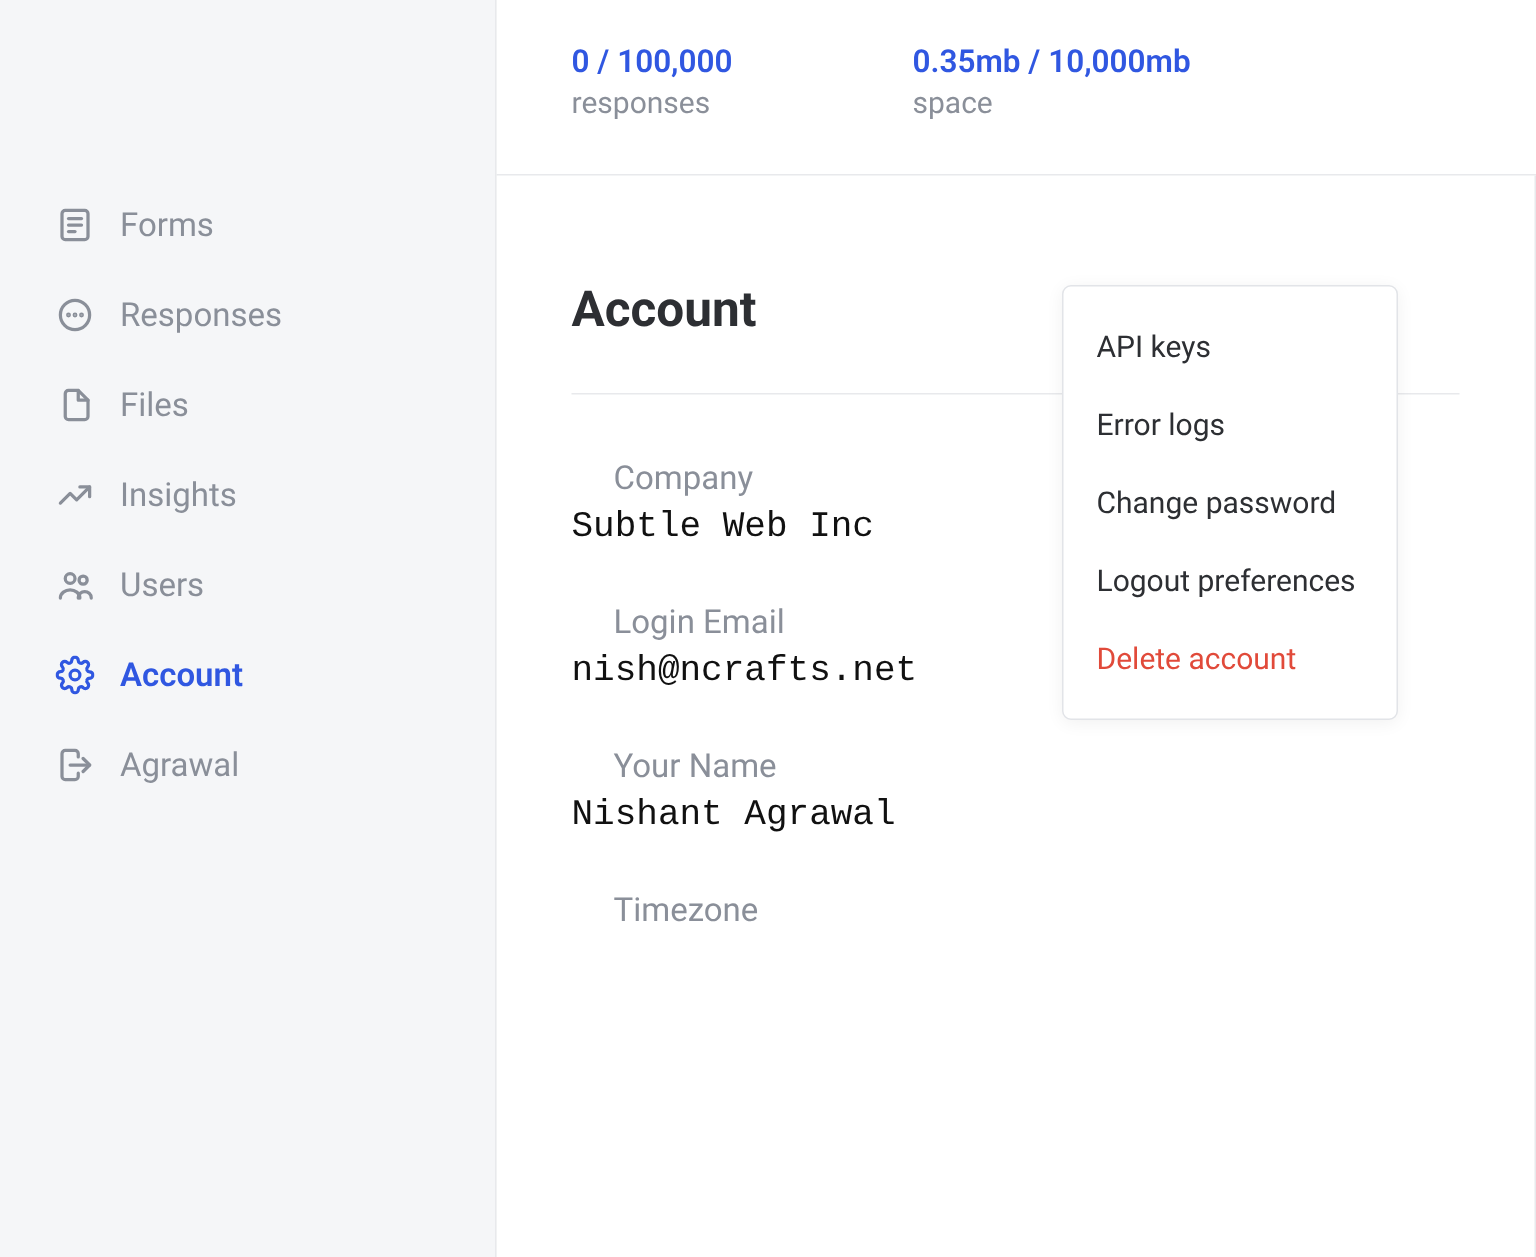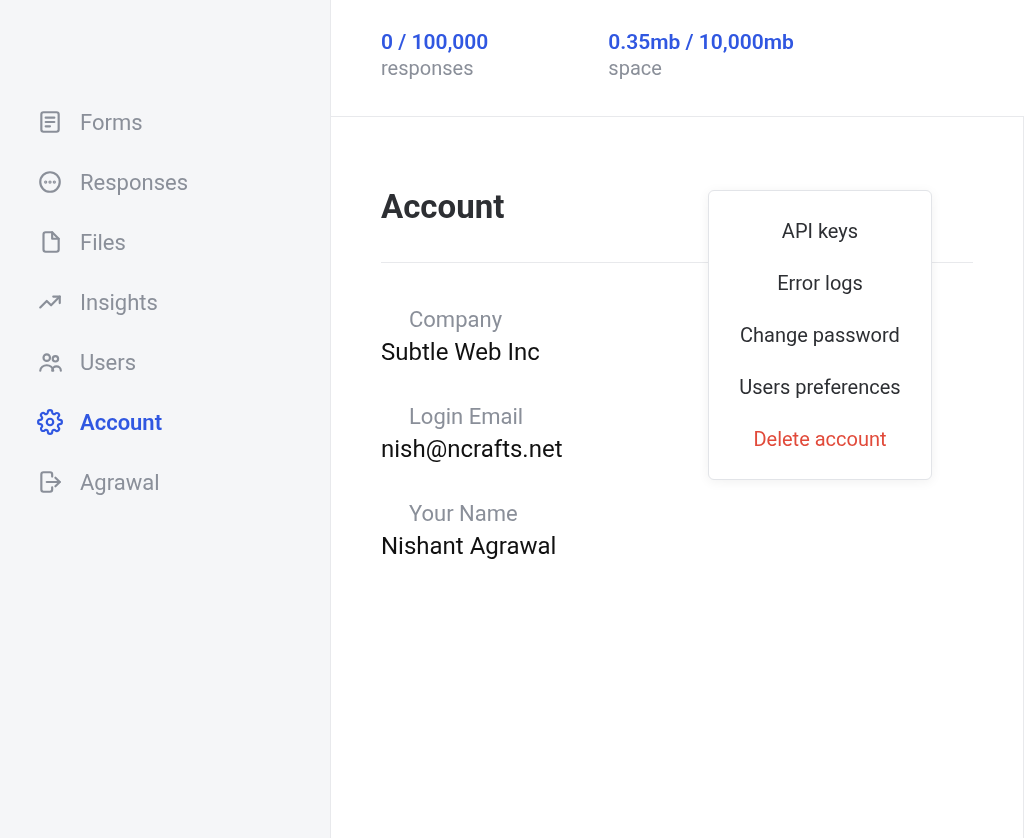--- a/index.html
+++ b/index.html
@@ -13,21 +13,21 @@
       width: 1024px;
       height: 838px;
       overflow: hidden;
       background: #fff;
       color: #111;
     }
     .sidebar {
       width: 331px;
       background: #f5f6f8;
       border-right: 1px solid #e8e9ec;
-      padding-top: 92px;
+      padding-top: 120px;
       flex-shrink: 0;
     }
     .sidebar-list {
       list-style: none;
     }
     .sidebar-item {
       display: flex;
       align-items: center;
       padding: 16px 0 16px 36px;
       cursor: pointer;
@@ -104,32 +104,32 @@
     }
     .field-label {
       font-size: 22px;
       color: #8a8f99;
       margin-bottom: 6px;
       margin-left: 28px;
     }
     .field-value {
       font-size: 24px;
       color: #111;
+      font-family: Liberation Mono, monospace;
     }
     .dropdown-menu {
       position: absolute;
       top: 190px;
       right: 92px;
       width: 224px;
       background: #fff;
       border: 1px solid #e2e4e8;
       border-radius: 6px;
       box-shadow: 0 2px 12px rgba(0,0,0,0.06);
       padding: 14px 0;
-      text-align: center;
     }
     .dropdown-item {
       padding: 14px 22px;
       font-size: 20px;
       color: #2d2f33;
       cursor: pointer;
     }
     .dropdown-item.danger {
       color: #e14a3a;
     }
@@ -245,23 +245,24 @@
       <div class="field-label">Login Email</div>
       <div class="field-value">nish@ncrafts.net</div>
     </div>
 
     <div class="field">
       <div class="field-label">Your Name</div>
       <div class="field-value">Nishant Agrawal</div>
     </div>
 
     <div class="field">
+      <div class="field-label">Timezone</div>
     </div>
   </div>
 
   <div class="dropdown-menu">
     <div class="dropdown-item">API keys</div>
     <div class="dropdown-item">Error logs</div>
     <div class="dropdown-item">Change password</div>
-    <div class="dropdown-item">Users preferences</div>
+    <div class="dropdown-item">Logout preferences</div>
     <div class="dropdown-item danger">Delete account</div>
   </div>
 </main>
 
 </body></html>

